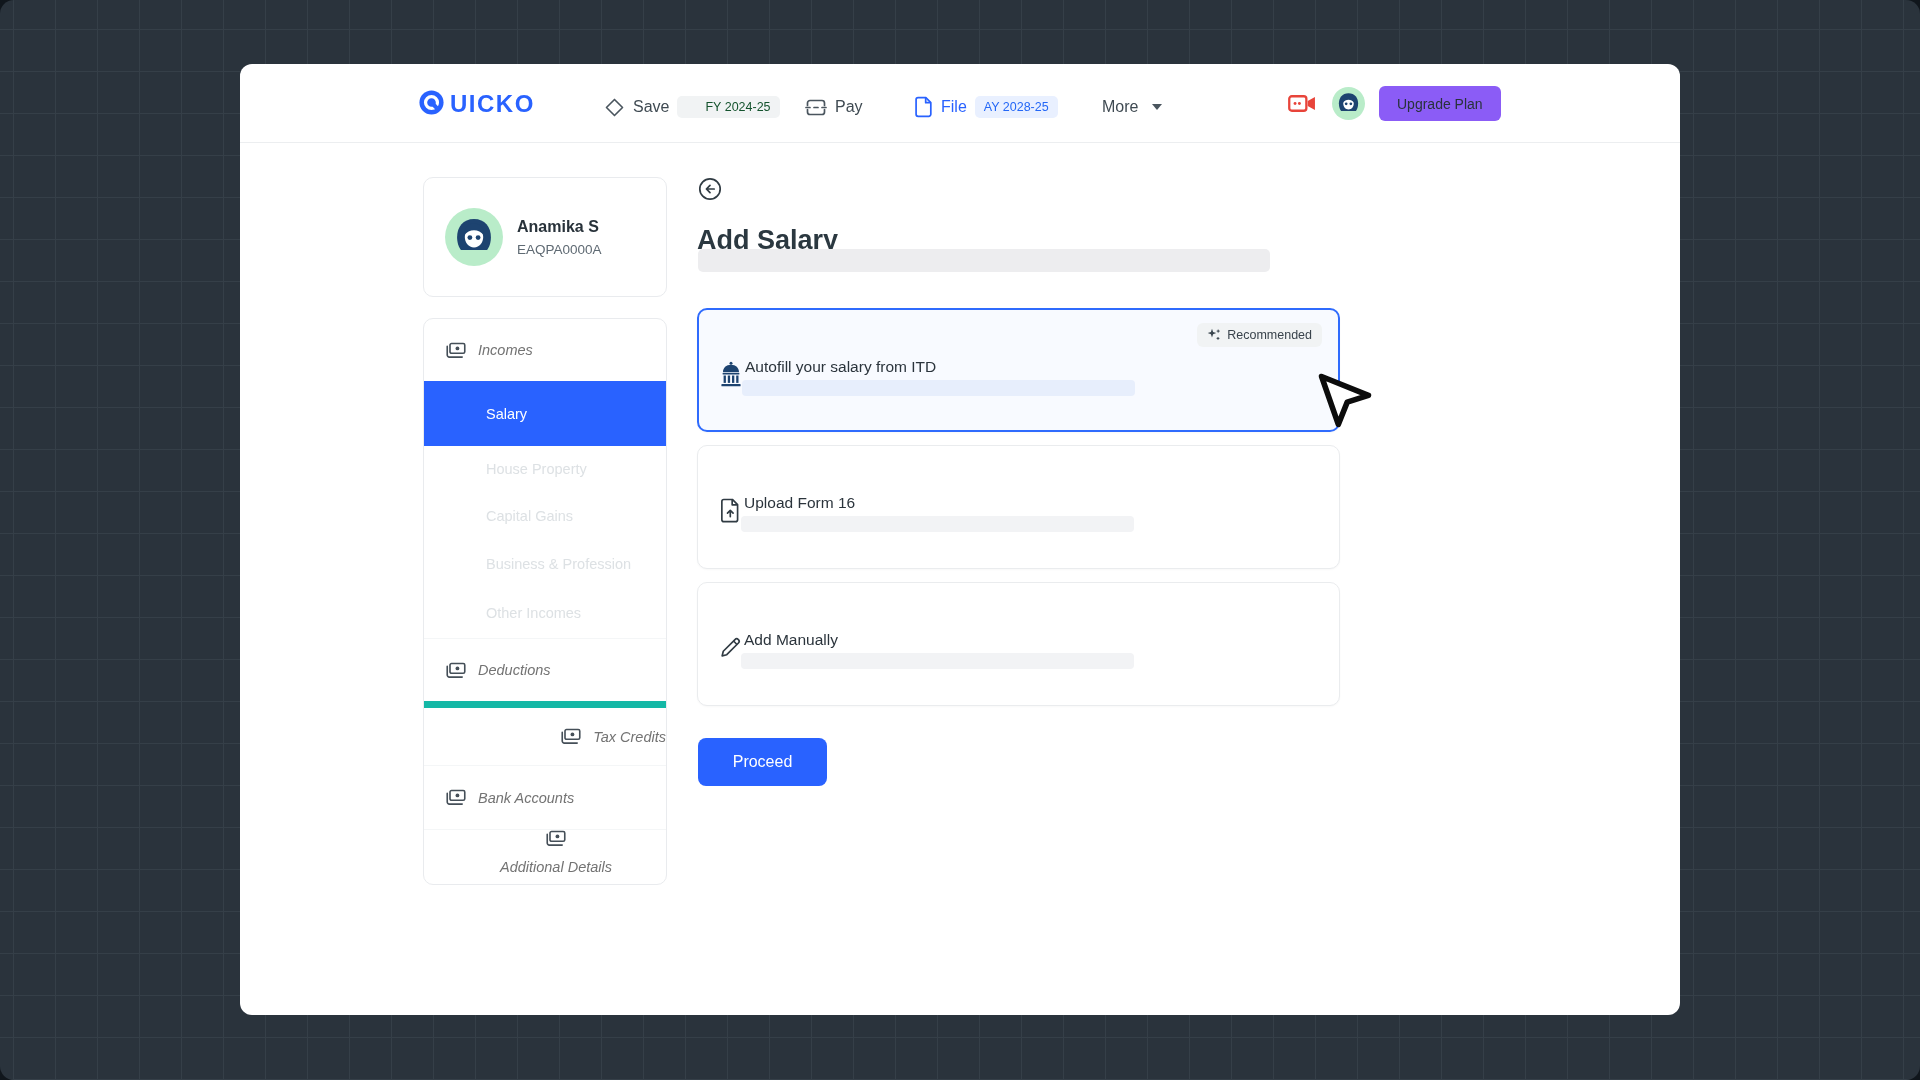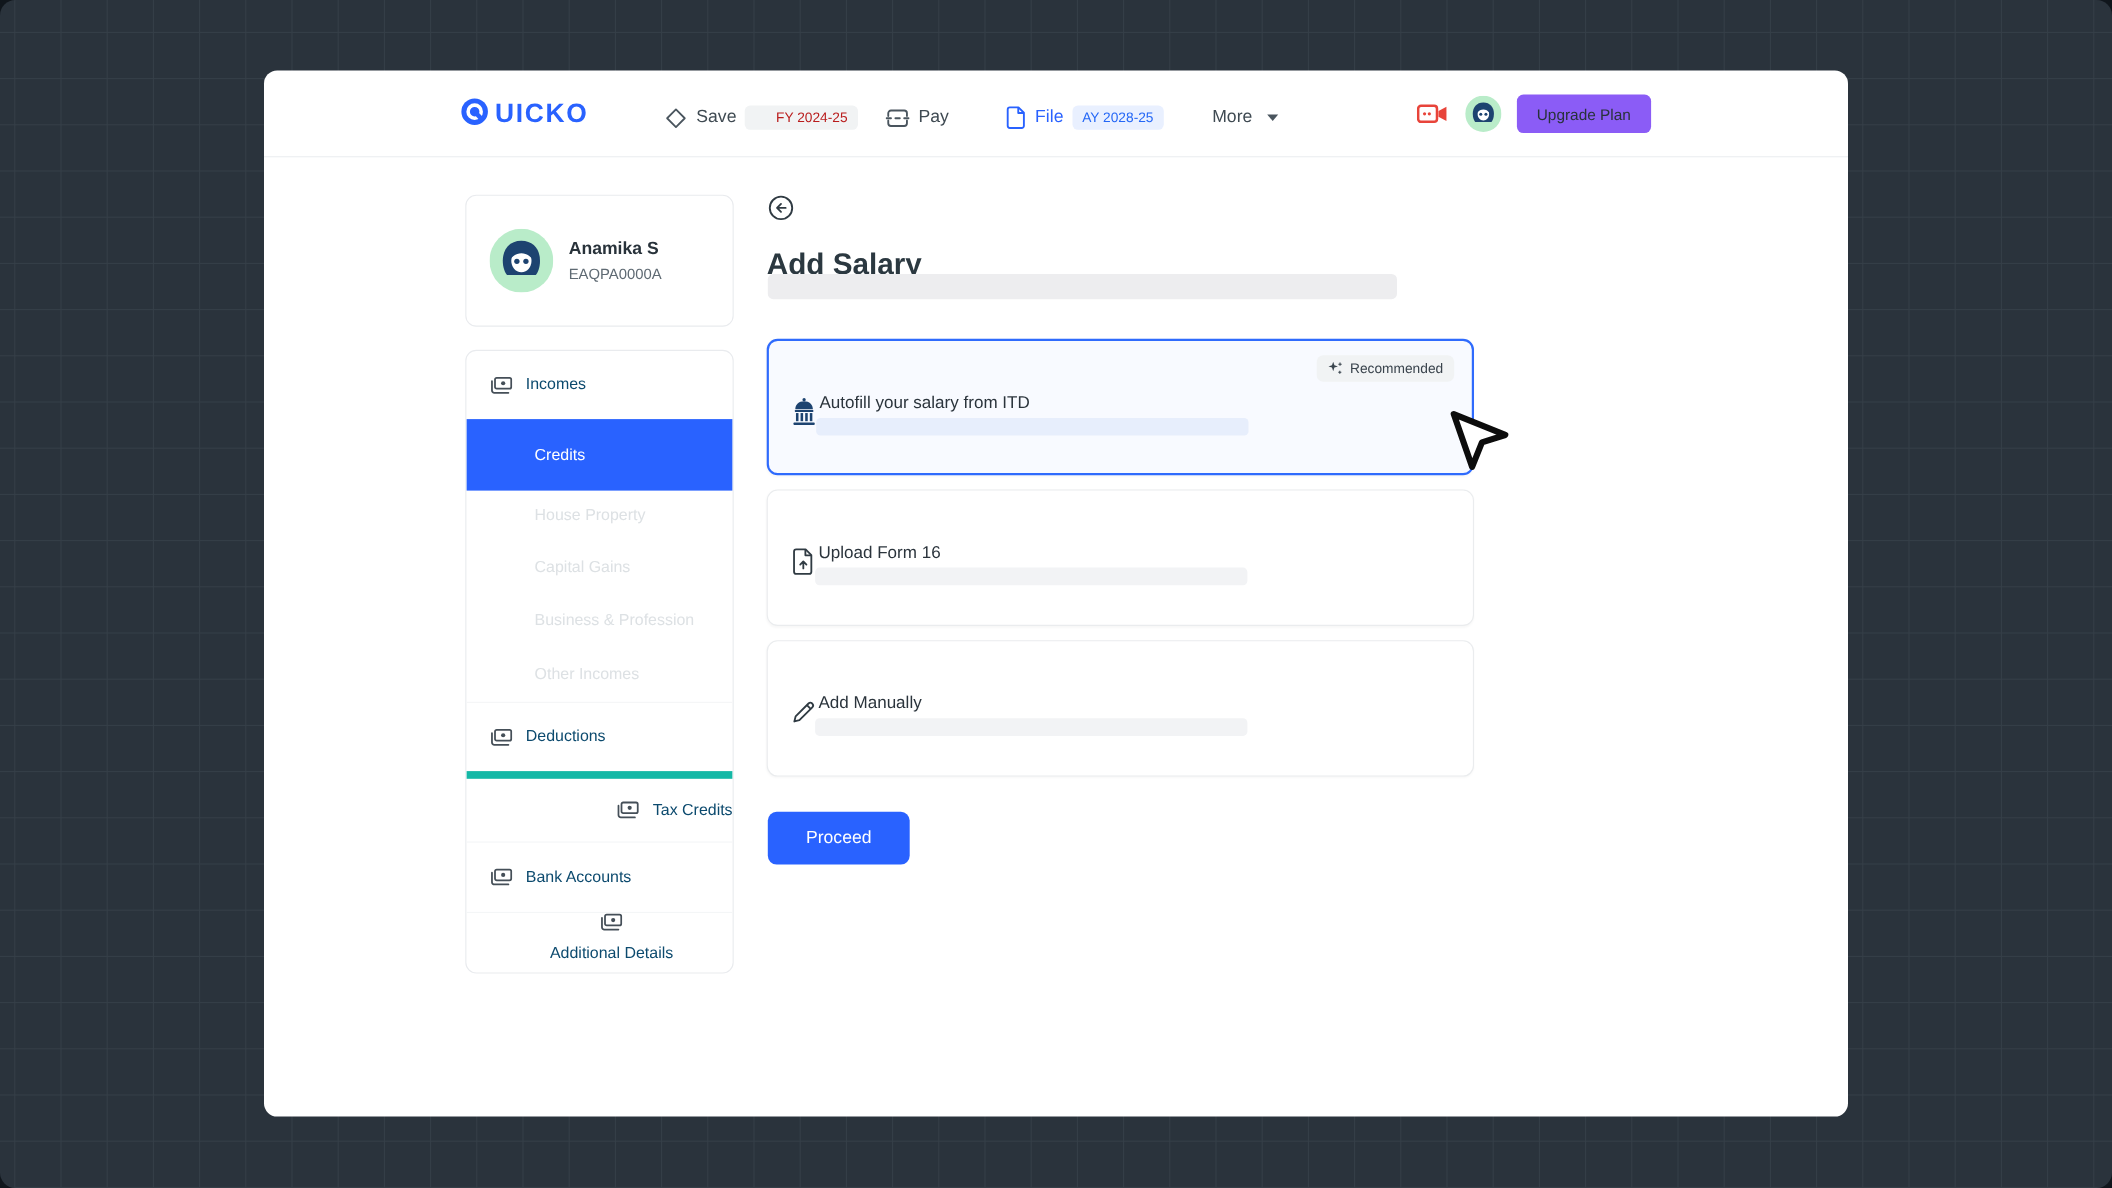--- a/index.html
+++ b/index.html
@@ -10,37 +10,37 @@
     background-size:42px 42px;background-position:13px 29px;}
   .panel{position:absolute;left:240px;top:64px;width:1440px;height:951px;background:#fff;border-radius:12px;}
 
   
   .app-header{position:absolute;left:0;top:0;width:100%;height:79px;border-bottom:1px solid #eceef0;}
   .logo{position:absolute;left:178px;top:24px;height:32px;display:flex;align-items:center;gap:5px;cursor:pointer;}
   .logo-text{color:#2962ff;font-size:24px;font-weight:700;letter-spacing:1.5px;line-height:1;}
   .h-item{position:absolute;top:27px;height:32px;display:flex;align-items:center;gap:8px;font-size:16px;color:#3f4a52;cursor:pointer;}
   .h-item .ic{display:flex;align-items:center;}
   .chip{font-size:12.5px;font-weight:500;border-radius:5px;padding:5px 9px;line-height:1;white-space:nowrap;}
-  .chip-gray{background:#f1f3f4;color:#b91c1c;padding-left:28px;}
+  .chip-gray{background:#f1f3f4;color:#14532d;padding-left:28px;}
   .chip-blue{background:#e9f0ff;color:#2467f6;}
   .h-file{color:#2962ff;font-weight:500;}
   .caret{width:0;height:0;border-left:5px solid transparent;border-right:5px solid transparent;border-top:6px solid #4a555e;margin-left:6px;}
   .video-btn{position:absolute;left:1048px;top:30px;cursor:pointer;display:flex;}
   .avatar-sm{position:absolute;left:1092px;top:23px;width:33px;height:33px;cursor:pointer;}
   .upgrade-btn{position:absolute;left:1139px;top:22px;height:35px;padding:0 18px;background:#8b5cf6;border:none;border-radius:6px;font-size:14px;color:#28323a;cursor:pointer;}
 
   
   .profile-card{position:absolute;left:183px;top:113px;width:244px;height:120px;border:1px solid #e9ebee;border-radius:10px;display:flex;align-items:center;padding-left:21px;gap:14px;background:#fff;}
   .p-name{font-size:16px;font-weight:700;color:#28323a;line-height:1.2;}
   .p-pan{font-size:13.5px;color:#5f6a73;margin-top:5px;}
   .nav-card{position:absolute;left:183px;top:254px;width:244px;height:567px;border:1px solid #e9ebee;border-radius:10px;background:#fff;overflow:hidden;}
   .nav-row{display:flex;align-items:center;font-size:14.5px;}
   .nav-group{padding-left:22px;gap:12px;}
   .nav-group .ic{color:#454f58;display:flex;}
-  .nav-group .lbl{color:#0c4a6e;}
+  .nav-group .lbl{color:#737373;font-style:italic;}
   .nav-sub{padding-left:62px;color:#dde1e4;}
   .nav-sub.active{background:#2962ff;color:#fff;cursor:pointer;}
   .r1{height:62px;} .r2{height:65px;} .r3{height:46px;} .r4{height:48px;} .r5{height:48px;}
   .r6{height:50px;} .r7{height:63px;border-top:1px solid #f4f6f7;} .r8{height:64px;border-top:7px solid #14b8a6;justify-content:flex-end;}
   .r9{height:64px;border-top:1px solid #f4f6f7;} .r10{height:57px;border-top:1px solid #f4f6f7;flex-direction:column;}
 
   
   .back-btn{position:absolute;left:458px;top:113px;width:24px;height:24px;cursor:pointer;display:flex;}
   .page-title{position:absolute;left:457px;top:142px;font-size:27px;font-weight:700;color:#2b3840;line-height:32px;}
   .skel-top{position:absolute;left:458px;top:185px;width:572px;height:23px;border-radius:5px;background:#ededef;}
@@ -155,21 +155,21 @@
       <div class="nav-row nav-group r1">
         <span class="ic">
           <svg width="20" height="17" viewBox="0 0 21 17" fill="none" stroke="currentColor" stroke-width="1.7">
             <rect x="4.2" y="1.2" width="15.5" height="10.2" rx="1.6"></rect>
             <circle cx="12" cy="6.3" r="2" fill="currentColor" stroke="none"></circle>
             <path d="M1.3 4.2 v9 a2.2 2.2 0 0 0 2.2 2.2 h13.5" stroke-linecap="round"></path>
           </svg>
         </span>
         <span class="lbl">Incomes</span>
       </div>
-      <div class="nav-row nav-sub active r2">Credits</div>
+      <div class="nav-row nav-sub active r2">Salary</div>
       <div class="nav-row nav-sub r3">House Property</div>
       <div class="nav-row nav-sub r4">Capital Gains</div>
       <div class="nav-row nav-sub r5">Business &amp; Profession</div>
       <div class="nav-row nav-sub r6">Other Incomes</div>
       <div class="nav-row nav-group r7">
         <span class="ic">
           <svg width="20" height="17" viewBox="0 0 21 17" fill="none" stroke="currentColor" stroke-width="1.7">
             <rect x="4.2" y="1.2" width="15.5" height="10.2" rx="1.6"></rect>
             <circle cx="12" cy="6.3" r="2" fill="currentColor" stroke="none"></circle>
             <path d="M1.3 4.2 v9 a2.2 2.2 0 0 0 2.2 2.2 h13.5" stroke-linecap="round"></path>

